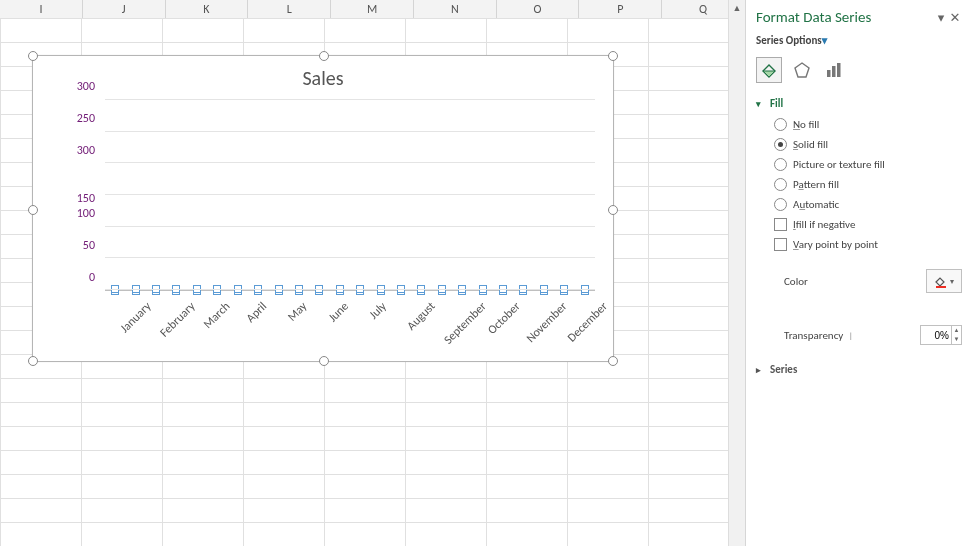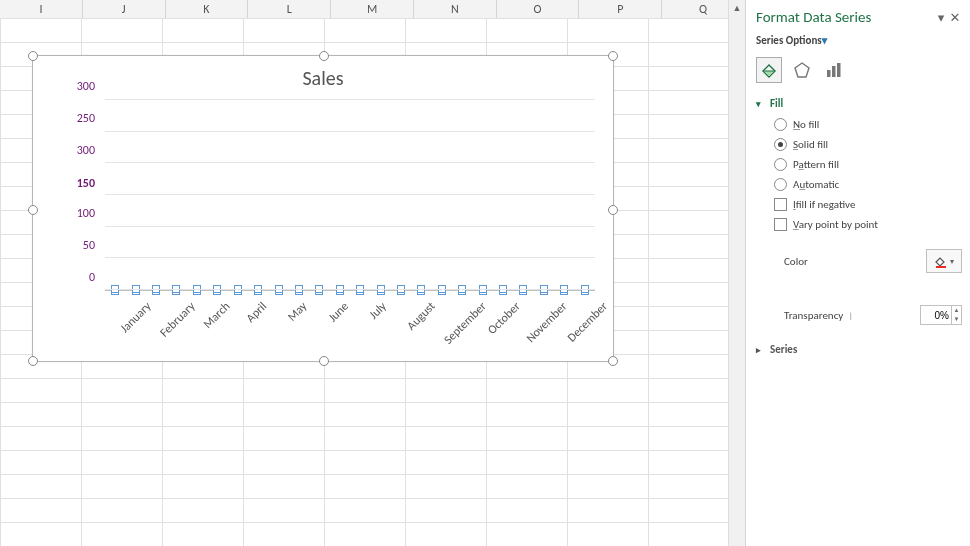--- a/index.html
+++ b/index.html
@@ -363,21 +363,21 @@
       <div class="sel-handle h-s"></div>
       <div class="sel-handle h-sw"></div>
       <div class="sel-handle h-w"></div>
 
       <div class="chart-title">Sales</div>
 
       <div class="y-axis" id="y-axis">
           <div class="y-tick" style="bottom: 0px;">0</div>
           <div class="y-tick" style="bottom: 31.8333px;">50</div>
           <div class="y-tick" style="bottom: 63.6667px;">100</div>
-          <div class="y-tick" style="bottom: 94px; font-weight: bold;">150</div>
+          <div class="y-tick" style="bottom: 79px;">150</div>
           <div class="y-tick" style="bottom: 127.333px;">300</div>
           <div class="y-tick" style="bottom: 159.167px;">250</div>
           <div class="y-tick" style="bottom: 191px;">300</div>
         </div>
       <div class="plot-area" id="plot-area">
         <div class="bars" id="bars">
             <div class="bar-slot">
               <div class="bar" style="height: 6.66667%; background: rgb(237, 45, 35);">
                 <div class="bar-handle bh-tl"></div>
                 <div class="bar-handle bh-tr"></div>
@@ -566,20 +566,24 @@
     </div>
 
     <div class="fill-options">
       <div class="radio-row">
         <span class="radio"></span>
         <span><span class="underline-first">N</span><span>o fill</span></span>
       </div>
       <div class="radio-row">
         <span class="radio checked"></span>
         <span><span class="underline-first">S</span><span>olid fill</span></span>
+      </div>
+      <div class="radio-row">
+        <span class="radio"></span>
+        <span>Picture or texture fill</span>
       </div>
       <div class="radio-row">
         <span class="radio"></span>
         <span>P<span class="underline-first">a</span><span>ttern fill</span></span>
       </div>
       <div class="radio-row">
         <span class="radio"></span>
         <span>A<span class="underline-first">u</span><span>tomatic</span></span>
       </div>
       <div class="check-row">

